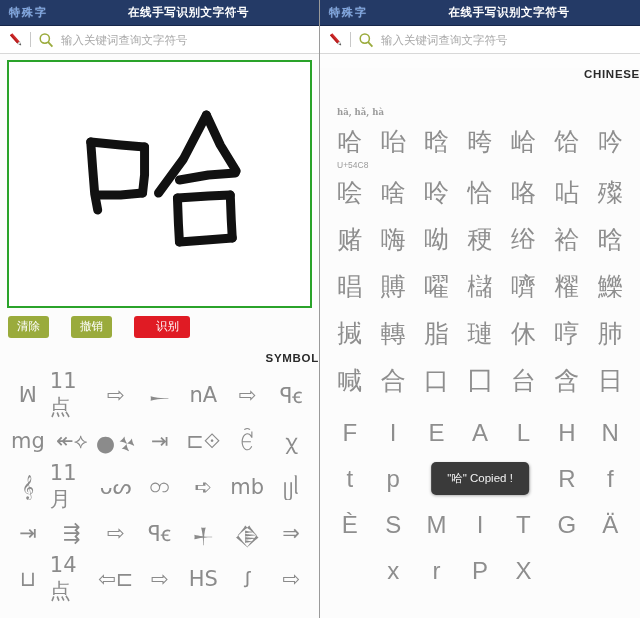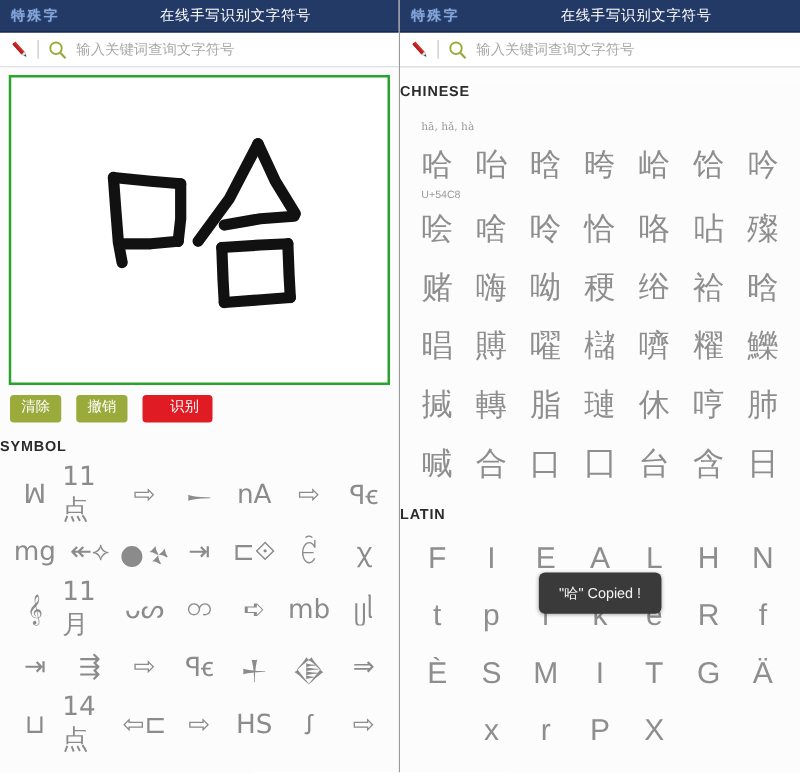--- a/index.html
+++ b/index.html
@@ -23,21 +23,21 @@
     border-bottom: 1px solid #16264a;
   }
   .logo {
     font-family: "DejaVu Serif", "Liberation Serif", serif;
     color: #7fa6e0; font-size: 11px; font-weight: bold;
     padding-left: 9px; letter-spacing: 2px;
     text-shadow: 0 0 1px rgba(255,255,255,0.35);
   }
   .topbar-title {
     position: absolute; left: 0; right: 0; text-align: center;
-    color: #ffffff; font-size: 11.5px; font-weight: normal;
+    color: #ffffff; font-size: 11.5px; font-weight: bold;
     letter-spacing: 0.6px; pointer-events: none;
   }
   .topbar-title span { padding-left: 58px; }
 
   
   .searchbar {
     height: 28px; background: #ffffff; display: flex; align-items: center;
     border-bottom: 1px solid #d8d8d8; padding: 0 6px;
   }
   .pencil-icon { width: 20px; height: 18px; flex: 0 0 auto; }
@@ -53,32 +53,32 @@
   .body-area { height: 564px; position: relative; background: #fcfcfc; }
 
   
   .canvas-wrap { padding: 6px 7px 0 7px; }
   .draw-canvas {
     height: 248px; background: #ffffff;
     border: 2px solid #2aa32a; position: relative;
   }
   .draw-canvas svg { display: block; width: 100%; height: 100%; }
 
-  .btn-row { display: flex; gap: 12px; padding: 8px 0 0 8px; }
+  .btn-row { display: flex; gap: 22px; padding: 8px 0 0 8px; }
   .btn {
     font-size: 11.5px; color: #ffffff; border: 0; cursor: pointer;
     padding: 4px 9px 5px 9px; border-radius: 3px; line-height: 1.1;
     font-family: "Liberation Sans", "DejaVu Sans", sans-serif;
   }
   .btn-clear, .btn-undo { background: #9aab3c; }
   .btn-recognize { background: #e01b24; padding-left: 22px; padding-right: 11px; }
 
   
   .section-title {
-    text-align: left; font-size: 11.5px; font-weight: bold;
+    text-align: right; font-size: 11.5px; font-weight: bold;
     color: #2b2b2b; letter-spacing: 0.7px;
   }
 
   
   .sym-grid {
     display: grid; grid-template-columns: repeat(7, 1fr);
     row-gap: 0px; padding: 0 6px;
   }
   .sym-cell {
     height: 46px; display: flex; align-items: center; justify-content: center;
@@ -264,21 +264,21 @@
           <line x1="10.2" y1="10.2" x2="14.4" y2="14.6" stroke="#9aab3c" stroke-width="1.8"></line>
         </svg>
       </span>
       <input class="search-input" type="text" placeholder="输入关键词查询文字符号" style="">
     </div>
 
     <div class="body-area">
 
       <div class="section-title" style="margin-top:14px;">CHINESE</div>
 
-      <div class="pinyin" style="margin-top:18px;">hā, hǎ, hà</div>
+      <div class="pinyin" style="margin-top:28px;font-weight:bold;">hā, hǎ, hà</div>
 
       <div class="cn-grid cn-row-1" id="cn-row-0">
           <div class="cn-cell">哈</div>
           <div class="cn-cell">咍</div>
           <div class="cn-cell">晗</div>
           <div class="cn-cell">晇</div>
           <div class="cn-cell">峆</div>
           <div class="cn-cell">饸</div>
           <div class="cn-cell">吟</div>
         </div>
@@ -327,21 +327,20 @@
             <div class="cn-cell">合</div>
             <div class="cn-cell">口</div>
             <div class="cn-cell">囗</div>
             <div class="cn-cell">台</div>
             <div class="cn-cell">含</div>
             <div class="cn-cell">日</div>
           </div>
         </div>
 
       <div class="latin-section">
-        <div class="section-title" style="margin-top:12px;">LATIN</div>
 
         <div id="lat-grid-host" style="margin-top:6px;">
             <div class="lat-grid">
               <div class="lat-cell">F</div>
               <div class="lat-cell">I</div>
               <div class="lat-cell">E</div>
               <div class="lat-cell">A</div>
               <div class="lat-cell">L</div>
               <div class="lat-cell">H</div>
               <div class="lat-cell">N</div>

